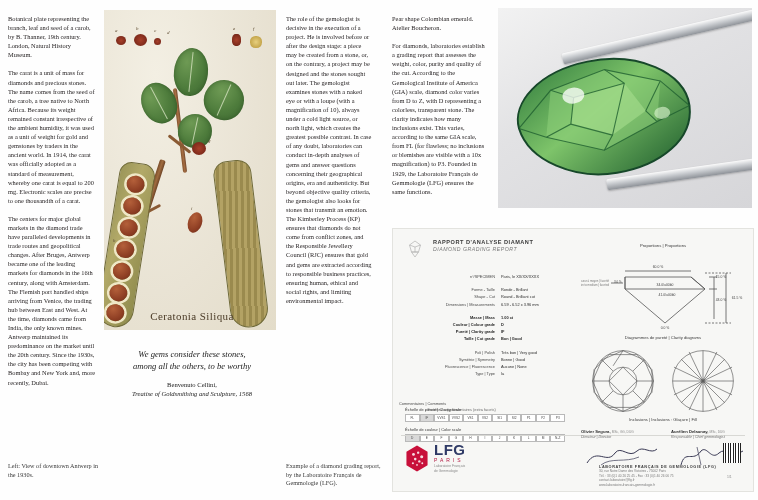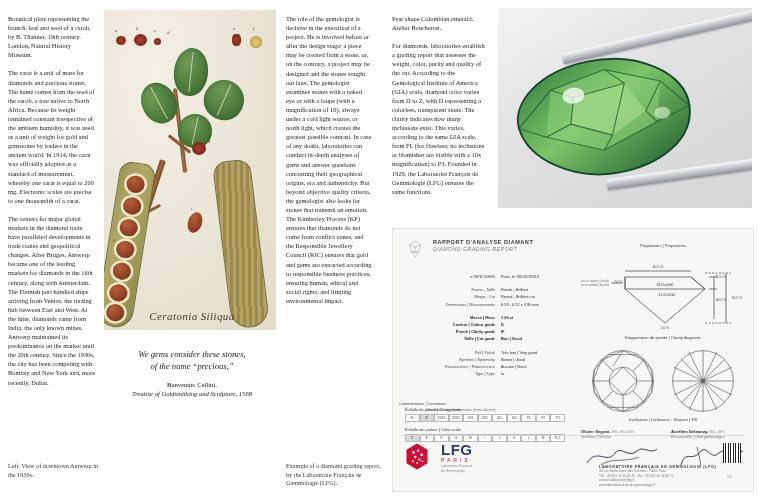--- a/index.html
+++ b/index.html
@@ -167,21 +167,20 @@
     font-style: italic;
     font-size: 5px;
     color: #5c4a30;
   }
   #plate-title {
     position: absolute;
     left: 18px; bottom: 8px;
     width: 140px;
     text-align: center;
     font-family: "Liberation Serif", serif;
-    font-style: italic;
     font-size: 11px;
     letter-spacing: .4px;
     color: #4a3a26;
   }
 
   
   #quote {
     position: absolute;
     left: 104px;
     top: 348px;
@@ -348,22 +347,22 @@
   #rep-divider {
     position: absolute;
     left: 8px; top: 206px;
     width: 344px; height: 1px;
     background: #d8d8d4;
   }
   .rep-logo-bottom {
     position: absolute;
     left: 12px; top: 214px;
     display: flex;
-    align-items: flex-start;
-    gap: 12px;
+    align-items: center;
+    gap: 5px;
   }
   .hexmark { width: 24px; height: 27px; }
   .lfg-word {
     font-family: "Liberation Sans", sans-serif;
     font-size: 15px;
     font-weight: bold;
     color: #2f3a66;
     line-height: 13px;
     letter-spacing: .5px;
   }
@@ -519,21 +518,21 @@
     <div class="plate-letter" style="left:149px; top:16px;">f</div>
     <div class="plate-letter" style="left:104px; top:128px;">g</div>
     <div class="plate-letter" style="left:9px;   top:228px;">h</div>
     <div class="plate-letter" style="left:87px;  top:196px;">i</div>
 
     <div id="plate-title">Ceratonia Siliqua</div>
   </div>
 
   <div id="quote">
     <div class="q-text">We gems consider these stones,</div>
-    <div class="q-text">of the name “precious,”</div>
+    <div class="q-text">among all the others, to be worthy</div>
     <div class="q-author">Benvenuto Cellini,</div>
     <div class="q-source">Treatise of Goldsmithing and Sculpture, 1568</div>
   </div>
 
   <div class="col" id="col3">
     <p>The role of the gemologist is decisive in the execution of a project. He is involved before or after the design stage: a piece may be created from a stone, or, on the contrary, a project may be designed and the stones sought out later. The gemologist examines stones with a naked eye or with a loupe (with a magnification of 10), always under a cold light source, or north light, which creates the greatest possible contrast. In case of any doubt, laboratories can conduct in-depth analyses of gems and answer questions concerning their geographical origins, era and authenticity. But beyond objective quality criteria, the gemologist also looks for stones that transmit an emotion. The Kimberley Process (KP) ensures that diamonds do not come from conflict zones, and the Responsible Jewellery Council (RJC) ensures that gold and gems are extracted according to responsible business practices, ensuring human, ethical and social rights, and limiting environmental impact.</p>
   </div>
   <div class="caption" id="cap-report">Example of a diamond grading report, by the Laboratoire Français de Gemmologie (LFG).</div>
 
   <div class="col" id="col4">

